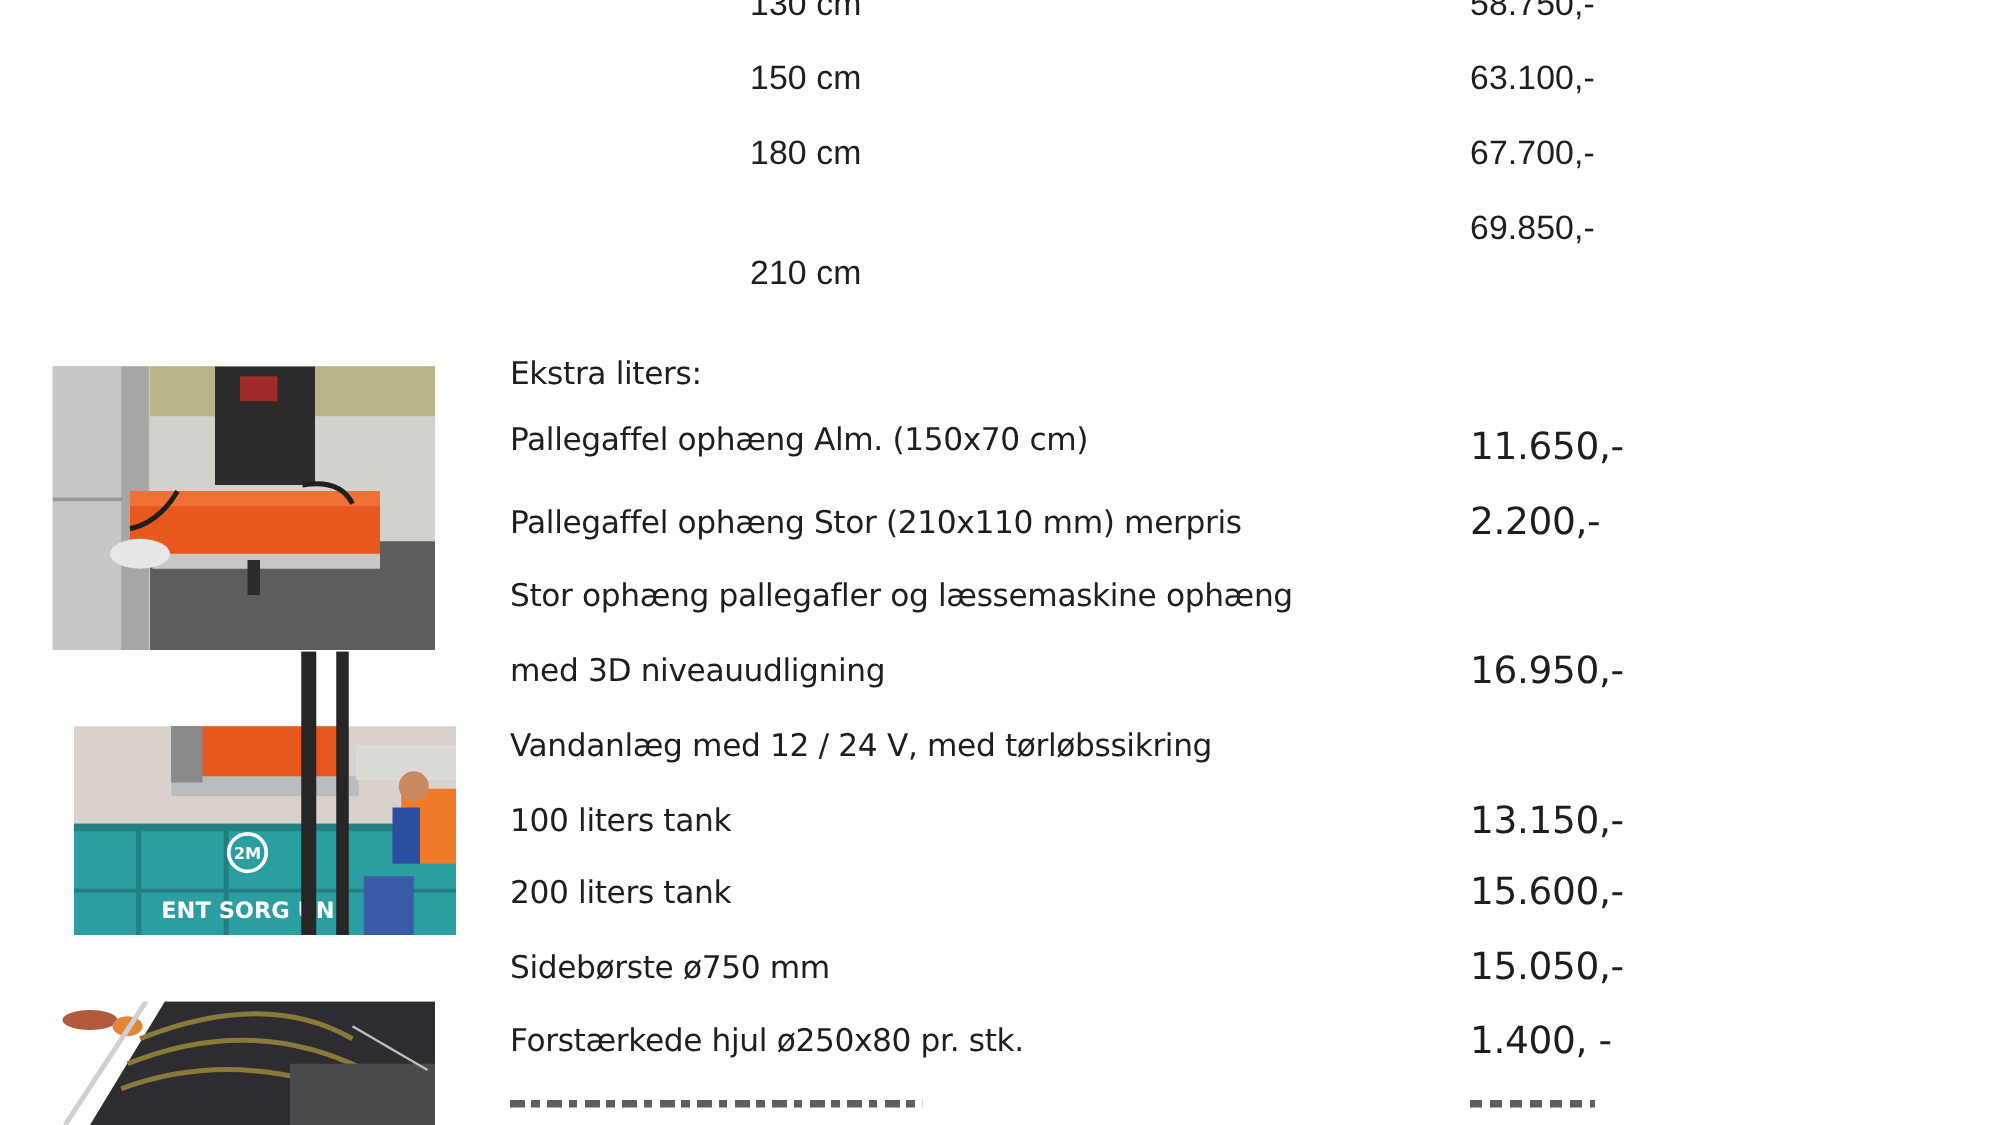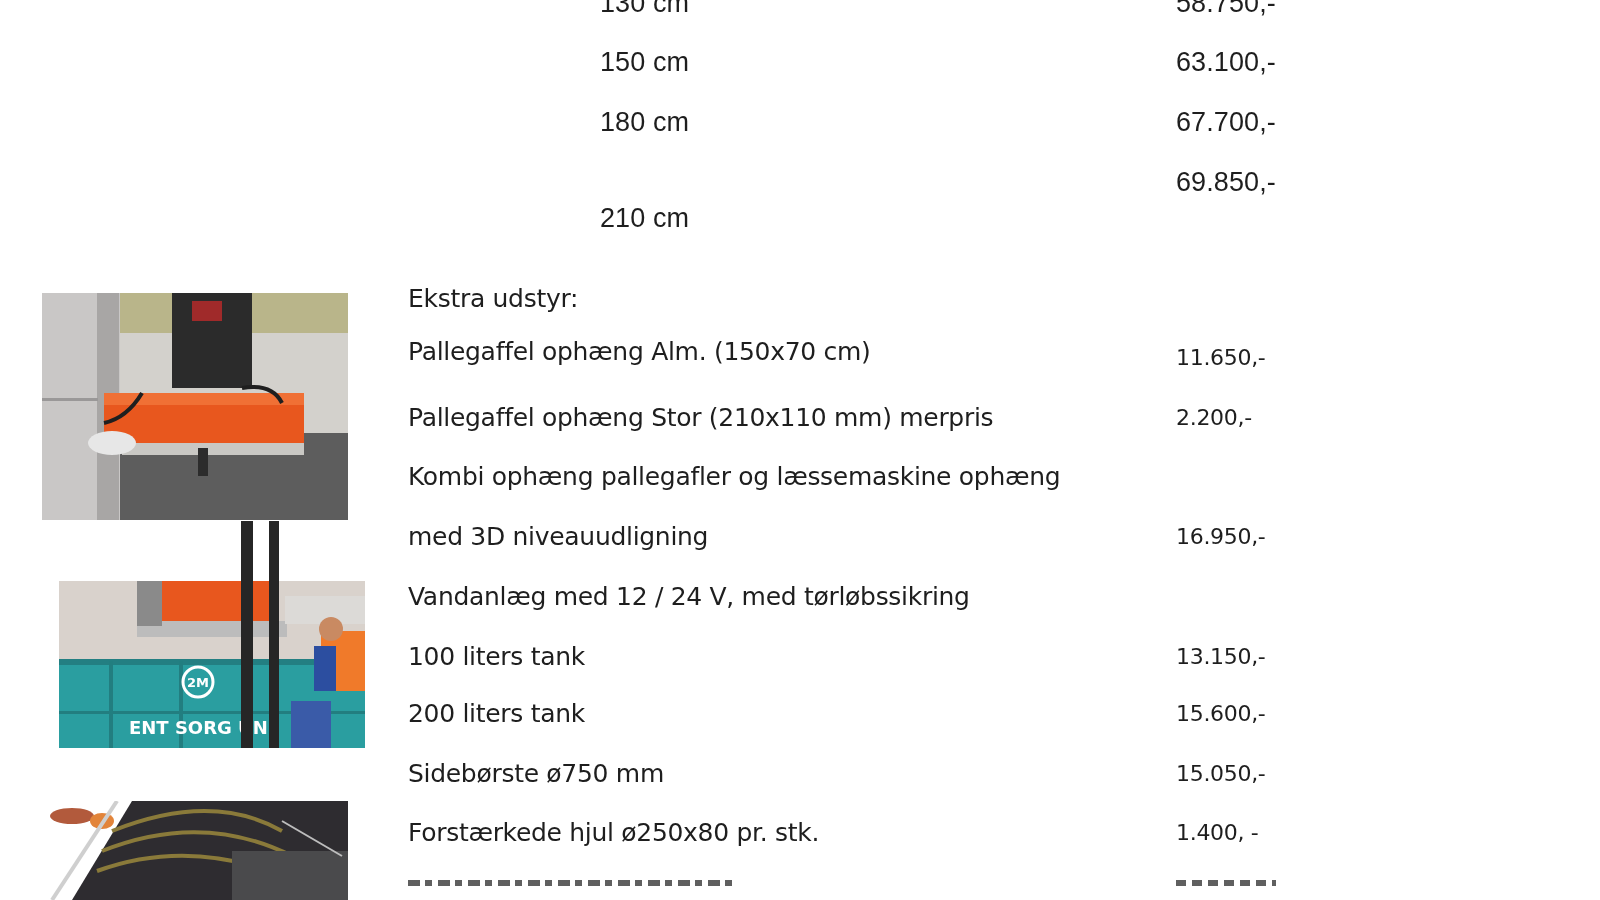--- a/index.html
+++ b/index.html
@@ -24,21 +24,21 @@
     .txt {
       position: absolute;
       font-size: 27px;
       line-height: 34px;
       white-space: nowrap;
       letter-spacing: 0.1px;
     }
     .size-label { left: 600px; }
     .price { left: 1176px; }
     .item { left: 408px; font-family: "DejaVu Sans", "Liberation Sans", sans-serif; font-size: 25px; letter-spacing: -0.3px; }
-    .price2 { left: 1176px; font-family: "DejaVu Sans", "Liberation Sans", sans-serif; font-size: 22px; letter-spacing: -0.3px; }
+    .price2 { left: 1176px; font-family: "DejaVu Sans", "Liberation Sans", sans-serif; font-size: 30px; letter-spacing: -0.3px; }
 
     .photo {
       position: absolute;
       left: 42px;
       width: 306px;
       overflow: hidden;
     }
     .photo svg { display: block; width: 100%; height: 100%; }
   </style>
 </head>
@@ -51,29 +51,29 @@
 
   <div class="txt size-label" style="top:45px;">150 cm</div>
   <div class="txt price" style="top:45px;">63.100,-</div>
 
   <div class="txt size-label" style="top:105px;">180 cm</div>
   <div class="txt price" style="top:105px;">67.700,-</div>
 
   <div class="txt size-label" style="top:165px;margin-top:36px;">210 cm</div>
   <div class="txt price" style="top:165px;">69.850,-</div>
 
-  <div class="txt item" style="top:282px;">Ekstra udstyr:</div>
+  <div class="txt item" style="top:282px;">Ekstra liters:</div>
 
   <div class="txt item" style="top:335px;">Pallegaffel ophæng Alm. (150x70 cm)</div>
   <div class="txt price2" style="top:341px;">11.650,-</div>
 
   <div class="txt item" style="top:401px;">Pallegaffel ophæng Stor (210x110 mm) merpris</div>
   <div class="txt price2" style="top:401px;">2.200,-</div>
 
-  <div class="txt item" style="top:460px;">Kombi ophæng pallegafler og læssemaskine ophæng</div>
+  <div class="txt item" style="top:460px;">Stor ophæng pallegafler og læssemaskine ophæng</div>
 
   <div class="txt item" style="top:520px;">med 3D niveauudligning</div>
   <div class="txt price2" style="top:520px;">16.950,-</div>
 
   <div class="txt item" style="top:580px;">Vandanlæg med 12 / 24 V, med tørløbssikring</div>
 
   <div class="txt item" style="top:640px;">100 liters tank</div>
   <div class="txt price2" style="top:640px;">13.150,-</div>
 
   <div class="txt item" style="top:697px;">200 liters tank</div>

